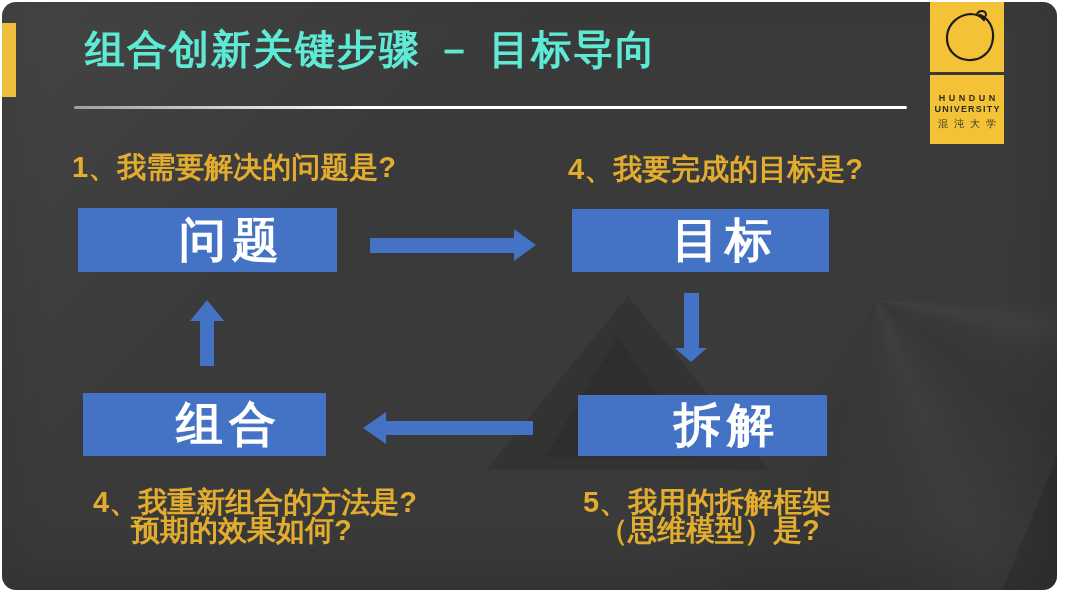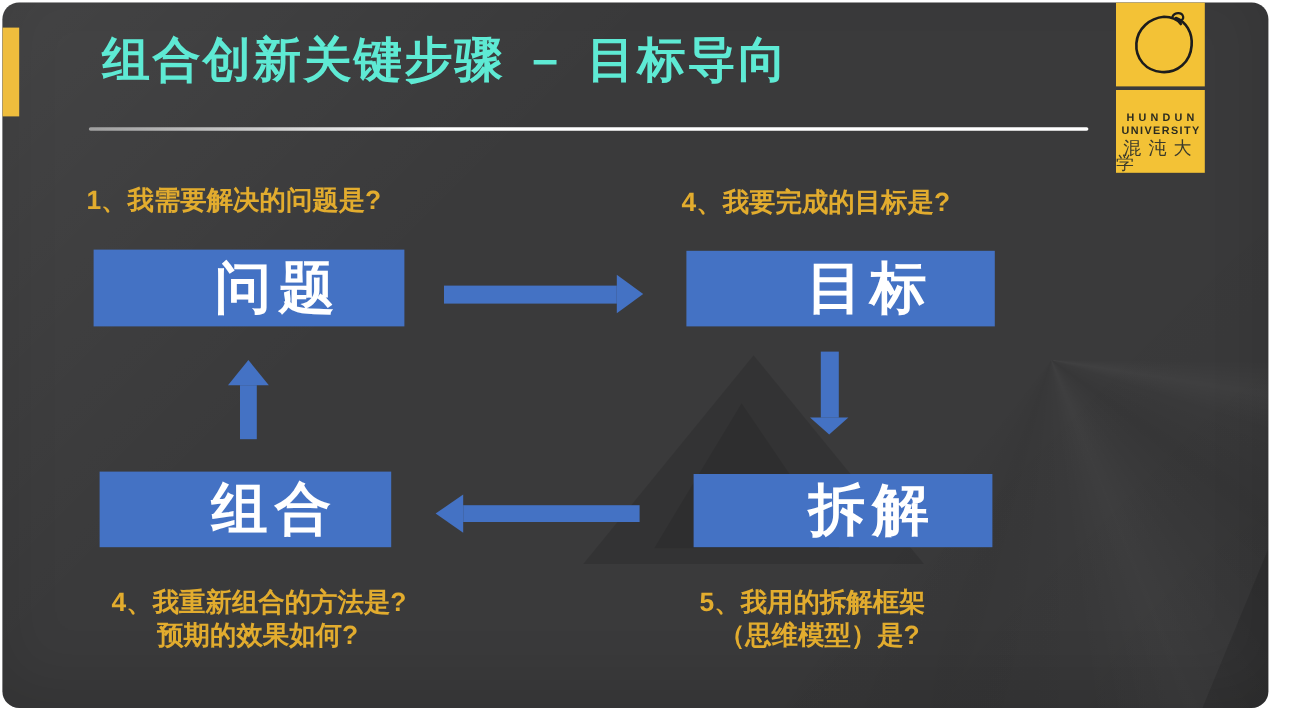--- a/index.html
+++ b/index.html
@@ -48,25 +48,25 @@
     background:linear-gradient(90deg,#9f9f9f, #ffffff 35%); border-radius:2px;
   }
 
   
   .logo { position:absolute; left:928px; top:0; width:74px; height:142px; }
   .logo-block-top { position:absolute; left:0; top:0; width:74px; height:70px; background:#F3C236; }
   .logo-block-bottom { position:absolute; left:0; top:73px; width:74px; height:69px; background:#F3C236;
     display:flex; flex-direction:column; align-items:center; justify-content:flex-start; padding-top:18px; }
   .logo-en1 { font-size:9px; font-weight:700; letter-spacing:3.5px; color:#2b2b20; line-height:11px; text-indent:3.5px; }
   .logo-en2 { font-size:9px; font-weight:700; letter-spacing:1.2px; color:#2b2b20; line-height:11px; text-indent:1.2px; }
-  .logo-cn  { font-size:15px; font-weight:400; letter-spacing:6px; color:#3a3a2c; line-height:13px; margin-top:2px; text-indent:6px; }
+  .logo-cn  { font-size:10px; font-weight:400; letter-spacing:6px; color:#3a3a2c; line-height:13px; margin-top:2px; text-indent:6px; }
   .enso { position:absolute; left:6px; top:4px; }
 
   
-  .q-label { position:absolute; color:#E2AC2E; font-size:22px; font-weight:700; line-height:28px; white-space:nowrap; }
+  .q-label { position:absolute; color:#E2AC2E; font-size:29px; font-weight:700; line-height:28px; white-space:nowrap; }
   .q1 { left:70px;  top:151px; }
   .q2 { left:566px; top:153px; }
   .q3 { left:581px; top:486px; }
   .q3 .line2 { margin-left:16px; }
   .q4 { left:91px;  top:486px; }
   .q4 .line2 { margin-left:38px; }
 
   
   .flow-box {
     position:absolute; background:#4472C4;

